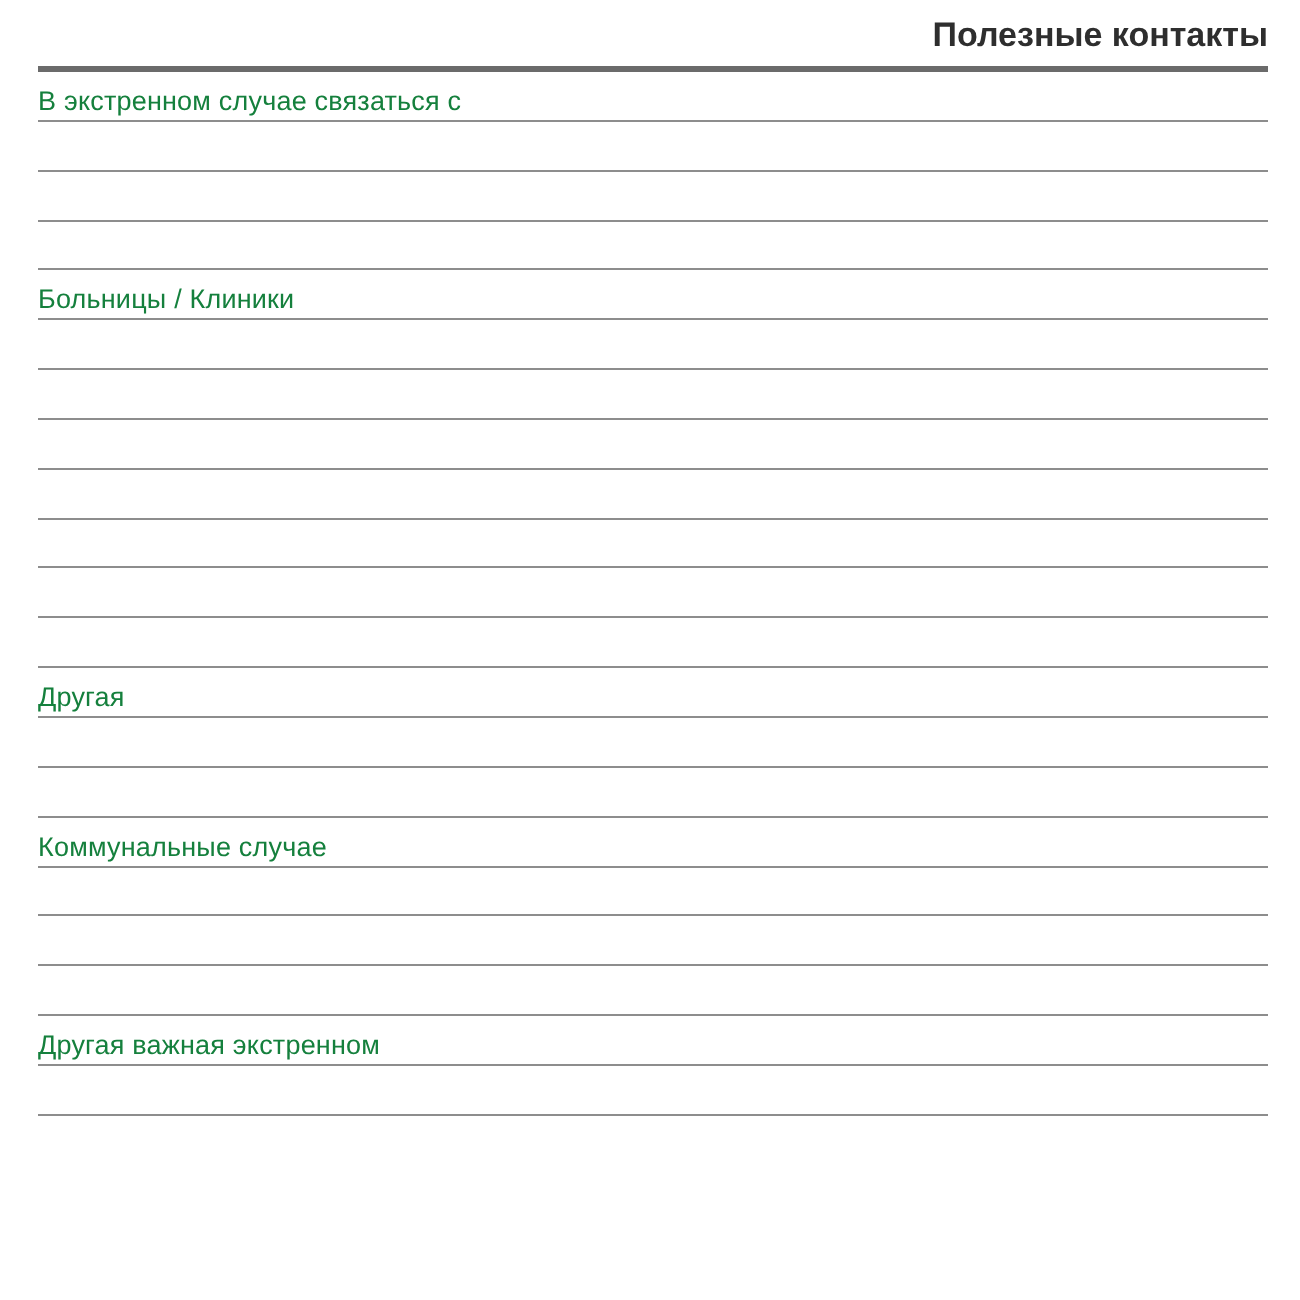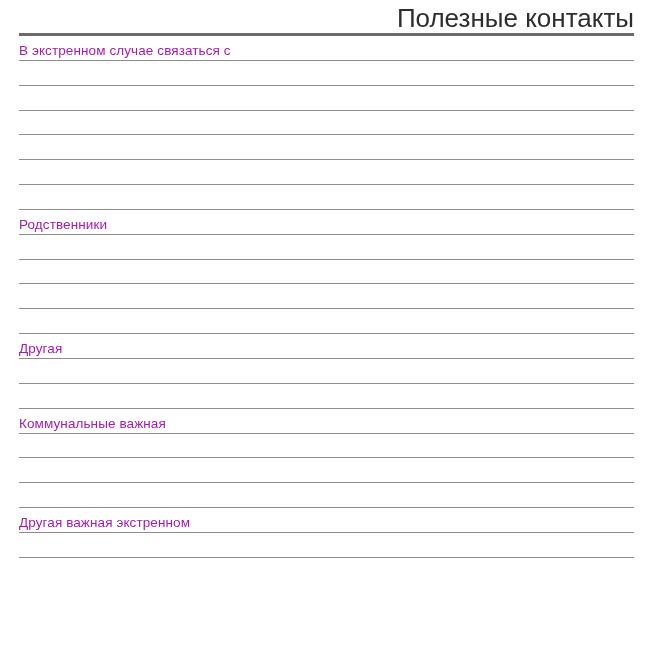--- a/index.html
+++ b/index.html
@@ -9,76 +9,76 @@
     height: 650px;
     background: #ffffff;
     font-family: "Liberation Sans", sans-serif;
     overflow: hidden;
   }
   .content {
     padding: 0 16px 0 19px;
   }
   .title {
     text-align: right;
-    font-size: 26px;
-    font-weight: 400;
+    font-size: 17px;
+    font-weight: 700;
     color: #2e2e2e;
     padding-top: 5px;
     line-height: 26px;
   }
   .title-rule {
     height: 3px;
     background: #6b6b6b;
     margin-top: 2px;
   }
   .row {
     height: 24.85px;
     box-sizing: border-box;
     border-bottom: 1.6px solid #8d8d8d;
     display: flex;
     align-items: flex-end;
   }
   .label {
     font-size: 13.5px;
-    color: #a21caf;
+    color: #15803d;
     padding-bottom: 2px;
     letter-spacing: 0.1px;
   }
 </style>
 </head>
 <body>
 
 <div class="page">
   <div class="content">
     <div class="title">Полезные контакты</div>
     <div class="title-rule"></div>
     <div>
         <div class="row">
           <span class="label">В экстренном случае связаться с</span>
         </div>
         <div class="row"></div>
         <div class="row"></div>
         <div class="row"></div>
+        <div class="row">
+          <span class="label">Больницы / Клиники</span>
+        </div>
         <div class="row"></div>
         <div class="row"></div>
         <div class="row"></div>
-        <div class="row">
-          <span class="label">Родственники</span>
-        </div>
         <div class="row"></div>
         <div class="row"></div>
         <div class="row"></div>
         <div class="row"></div>
         <div class="row">
           <span class="label">Другая</span>
         </div>
         <div class="row"></div>
         <div class="row"></div>
         <div class="row">
-          <span class="label">Коммунальные важная</span>
+          <span class="label">Коммунальные случае</span>
         </div>
         <div class="row"></div>
         <div class="row"></div>
         <div class="row"></div>
         <div class="row">
           <span class="label">Другая важная экстренном</span>
         </div>
         <div class="row"></div>
       </div>
   </div>

